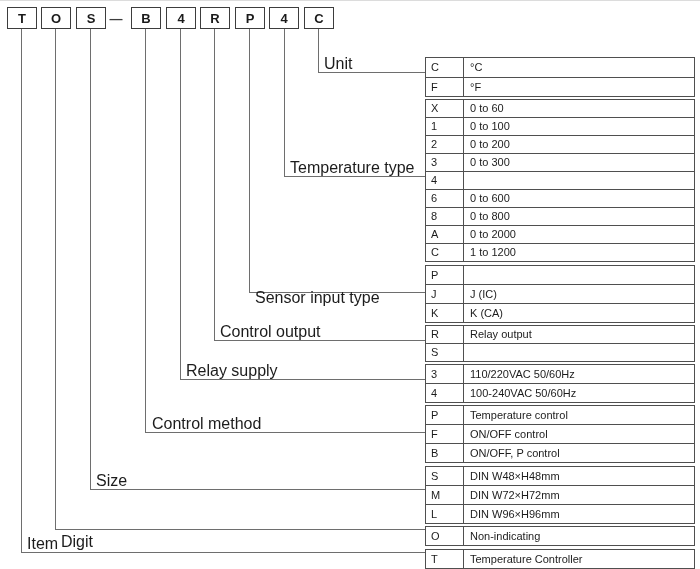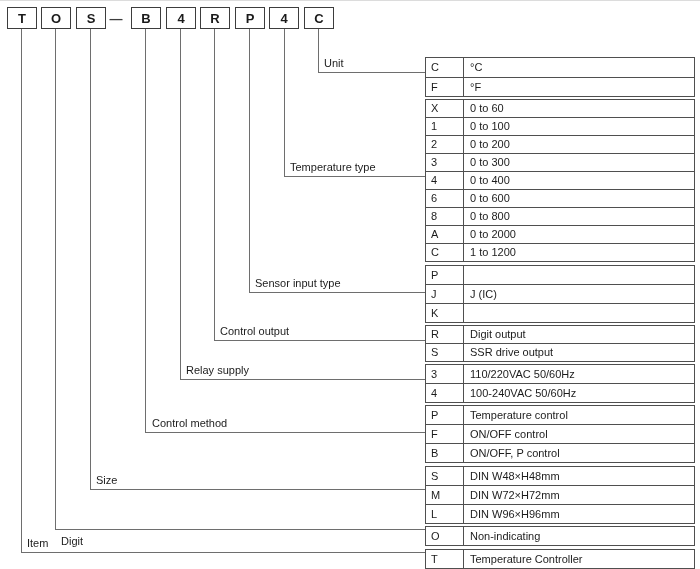--- a/index.html
+++ b/index.html
@@ -14,21 +14,21 @@
     display:flex;align-items:center;justify-content:center;
     font-size:13px;font-weight:bold;color:#1a1a1a;
   }
   .dash{
     position:absolute;top:7px;height:22px;display:flex;align-items:center;justify-content:center;
     font-size:13px;font-weight:bold;color:#3d3d3d;
   }
   .vline{position:absolute;width:1px;background:#6e6e6e;}
   .hline{position:absolute;height:1px;background:#6e6e6e;}
   .seclabel{
-    position:absolute;font-size:11px;line-height:13px;color:#1c1c1c;white-space:nowrap;
+    position:absolute;font-size:16px;line-height:13px;color:#1c1c1c;white-space:nowrap;
   }
   .tbl{
     position:absolute;left:425px;width:270px;box-sizing:border-box;
     border:1px solid #4f4f4f;background:#fff;
   }
   .trow{display:flex;height:var(--rh);}
   .trow + .trow{border-top:1px solid #4f4f4f;}
   .cell-code{
     flex:0 0 38px;width:38px;box-sizing:border-box;border-right:1px solid #4f4f4f;
     padding-left:5px;display:flex;align-items:center;font-size:11px;color:#1c1c1c;
@@ -77,21 +77,21 @@
   <div class="hline" style="left:90px;top:489px;width:335px"></div>
 
   <div class="vline" style="left:55px;top:29px;height:500px"></div>
   <div class="hline" style="left:55px;top:529px;width:370px"></div>
 
   <div class="vline" style="left:21px;top:29px;height:523px"></div>
   <div class="hline" style="left:21px;top:552px;width:404px"></div>
 
   <div class="seclabel" style="left:324px;top:57px">Unit</div>
   <div class="seclabel" style="left:290px;top:161px">Temperature type</div>
-  <div class="seclabel" style="left:255px;top:277px">Sensor input type</div>
+  <div class="seclabel" style="left:255px;top:291px">Sensor input type</div>
   <div class="seclabel" style="left:220px;top:325px">Control output</div>
   <div class="seclabel" style="left:186px;top:364px">Relay supply</div>
   <div class="seclabel" style="left:152px;top:417px">Control method</div>
   <div class="seclabel" style="left:96px;top:474px">Size</div>
   <div class="seclabel" style="left:61px;top:535px">Digit</div>
   <div class="seclabel" style="left:27px;top:537px">Item</div>
 
   <div class="tbl" style="top:57px;--rh:18.5px">
     <div class="trow">
       <div class="cell-code">C</div>
@@ -115,21 +115,20 @@
     <div class="trow">
       <div class="cell-code">2</div>
       <div class="cell-desc">0 to 200</div>
     </div>
     <div class="trow">
       <div class="cell-code">3</div>
       <div class="cell-desc">0 to 300</div>
     </div>
     <div class="trow">
       <div class="cell-code">4</div>
-      <div class="cell-desc">0 to 400</div>
     </div>
     <div class="trow">
       <div class="cell-code">6</div>
       <div class="cell-desc">0 to 600</div>
     </div>
     <div class="trow">
       <div class="cell-code">8</div>
       <div class="cell-desc">0 to 800</div>
     </div>
     <div class="trow">
@@ -145,31 +144,31 @@
   <div class="tbl" style="top:264.5px;--rh:18px">
     <div class="trow">
       <div class="cell-code">P</div>
     </div>
     <div class="trow">
       <div class="cell-code">J</div>
       <div class="cell-desc">J (IC)</div>
     </div>
     <div class="trow">
       <div class="cell-code">K</div>
+      <div class="cell-desc">K (CA)</div>
     </div>
   </div>
 
   <div class="tbl" style="top:324.5px;--rh:17px">
     <div class="trow">
       <div class="cell-code">R</div>
-      <div class="cell-desc">Digit output</div>
+      <div class="cell-desc">Relay output</div>
     </div>
     <div class="trow">
       <div class="cell-code">S</div>
-      <div class="cell-desc">SSR drive output</div>
     </div>
   </div>
 
   <div class="tbl" style="top:363.5px;--rh:18px">
     <div class="trow">
       <div class="cell-code">3</div>
       <div class="cell-desc">110/220VAC 50/60Hz</div>
     </div>
     <div class="trow">
       <div class="cell-code">4</div>

